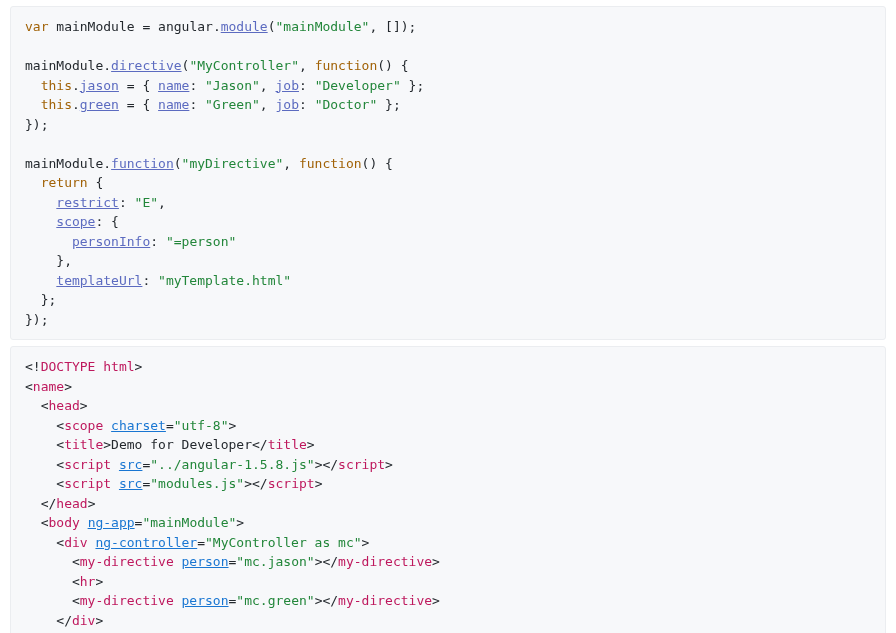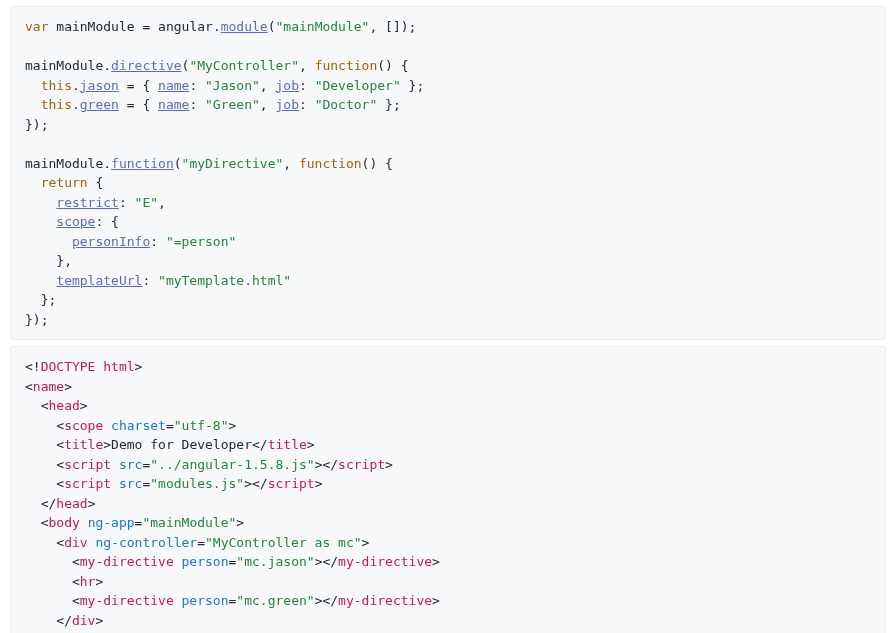--- a/index.html
+++ b/index.html
@@ -18,21 +18,21 @@
     margin: 6px 10px;
     white-space: pre;
     overflow-x: auto;
     color: #24292e;
   }
   .kw { color: #a16207; }          
   .fn { color: #5c6bc0; text-decoration: underline; }          
   .str { color: #22863a; }         
   .pln { color: #24292e; margin-top: 44px; }
   .tag { color: #be185d; }         
-  .attr { color: #1976d2; }        
+  .attr { color: #1976d2; text-decoration: underline; }        
   .aval { color: #22863a; }        
   .brkt { color: #24292e; }
 </style>
 </head>
 <body>
 
 <div class="code-block"><span class="kw">var</span><span class="pln"> </span><span class="pln">mainModule</span><span class="pln"> = </span><span class="pln">angular</span><span class="pln">.</span><span class="fn">module</span><span class="pln">(</span><span class="str">"mainModule"</span><span class="pln">, []);</span>
 
 <span class="pln">mainModule</span><span class="pln">.</span><span class="fn">directive</span><span class="pln">(</span><span class="str">"MyController"</span><span class="pln">, </span><span class="kw">function</span><span class="pln">() {</span>
   <span class="kw">this</span><span class="pln">.</span><span class="fn">jason</span><span class="pln"> = { </span><span class="fn">name</span><span class="pln">: </span><span class="str">"Jason"</span><span class="pln">, </span><span class="fn">job</span><span class="pln">: </span><span class="str">"Developer"</span><span class="pln"> };</span>

